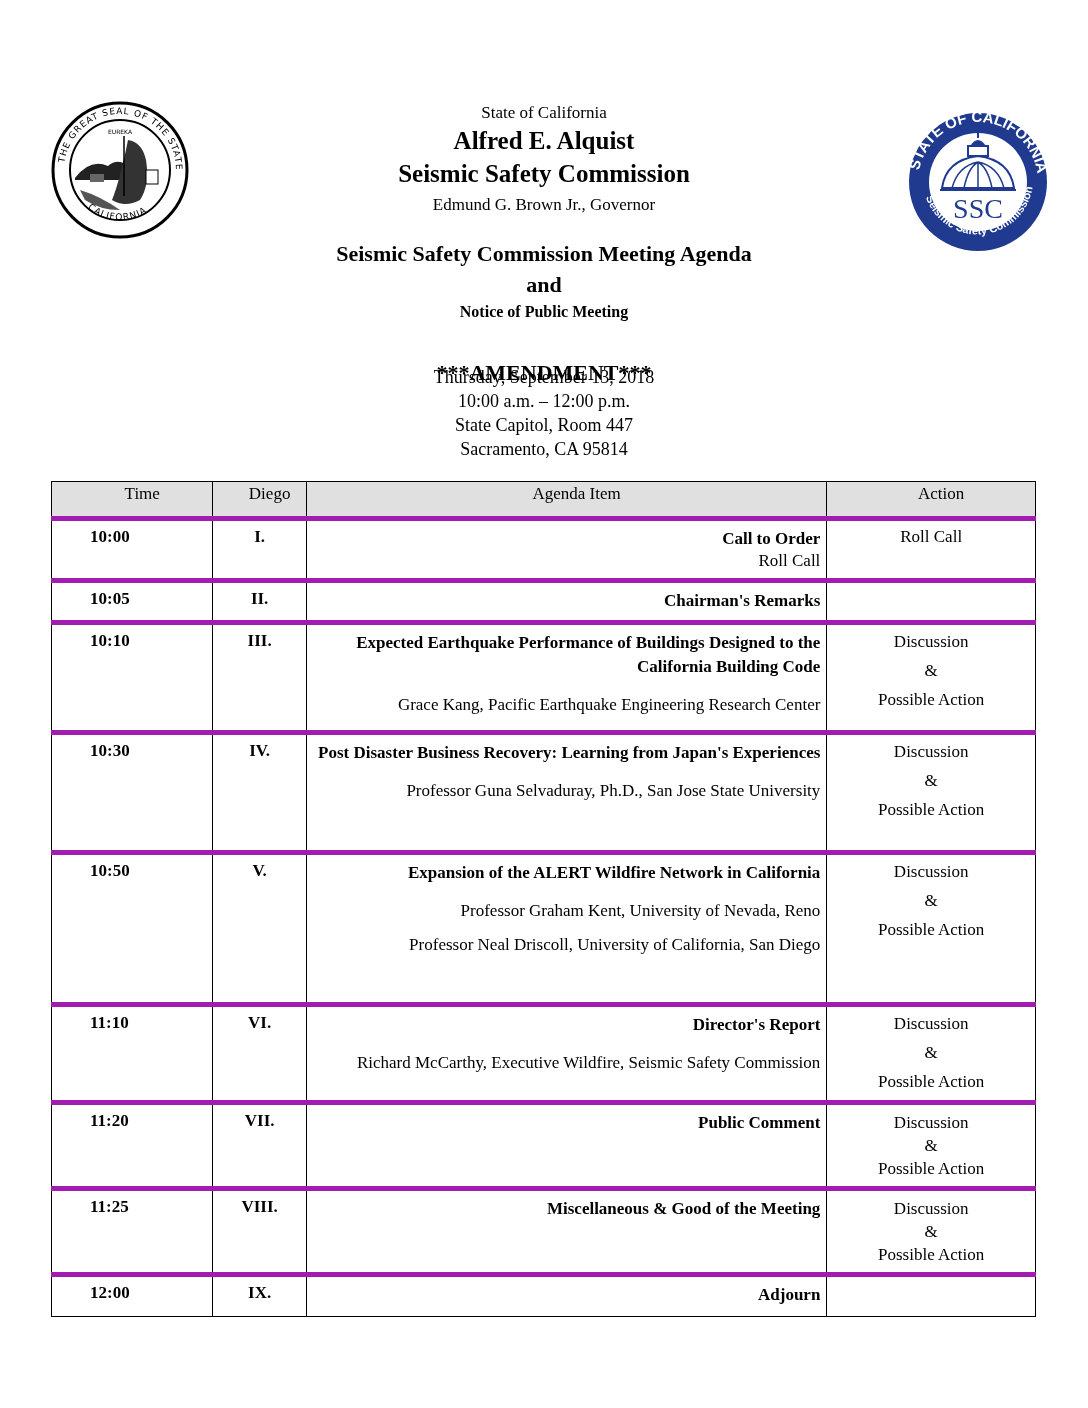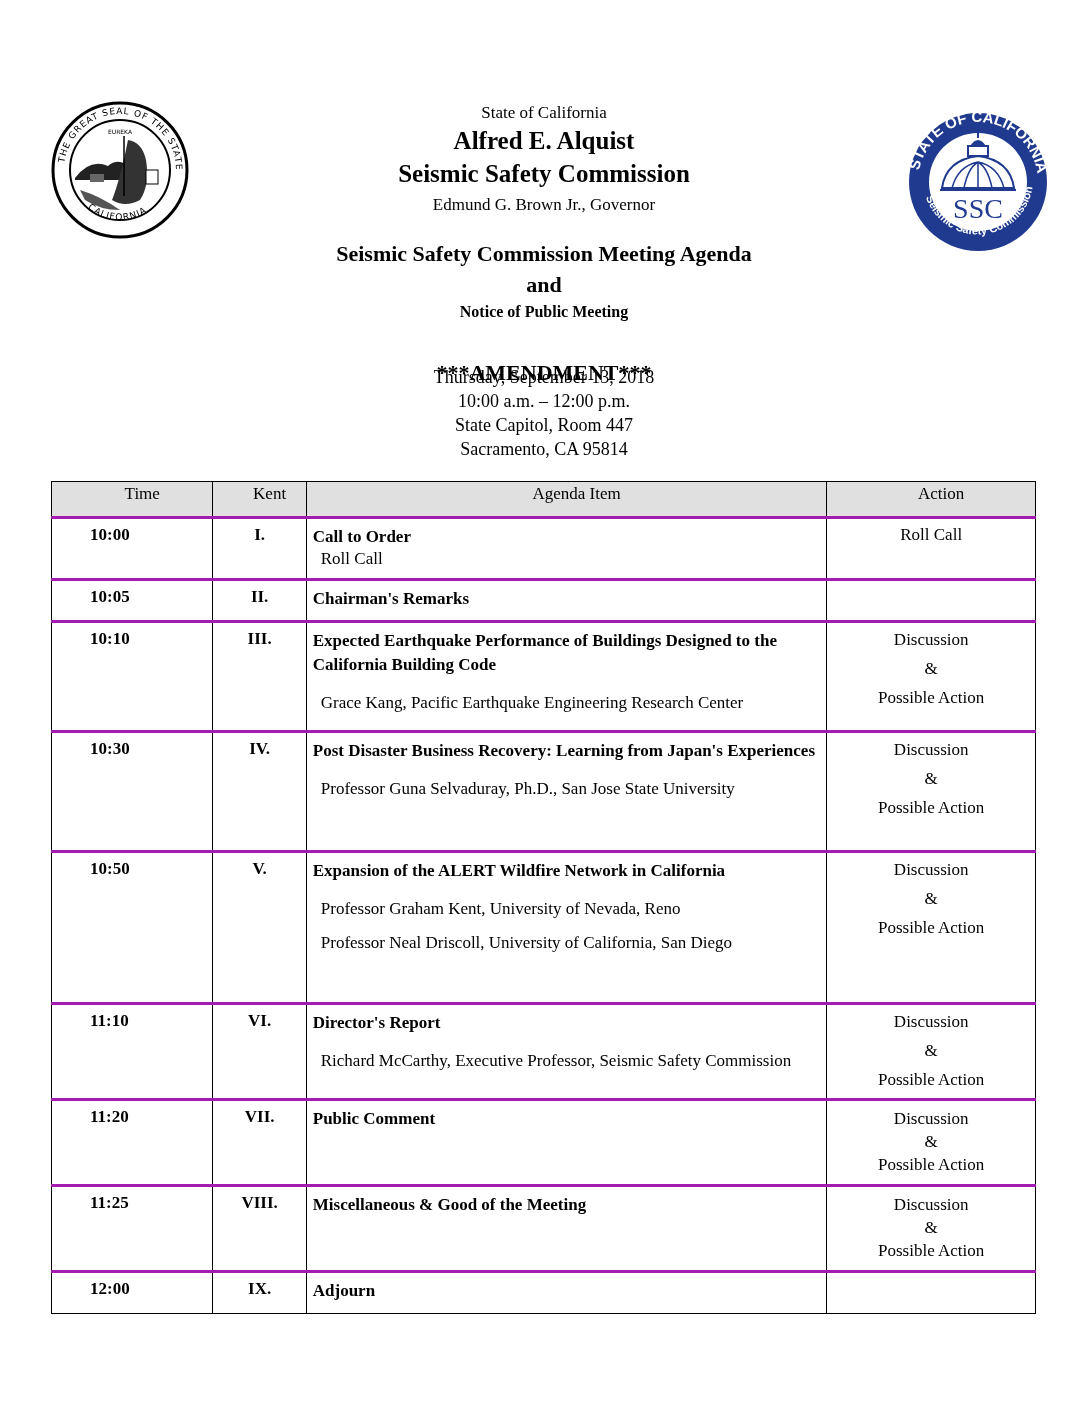--- a/index.html
+++ b/index.html
@@ -22,28 +22,28 @@
     .d2 { top: 391px; font-size: 18px; }
     .d3 { top: 415px; font-size: 18px; }
     .d4 { top: 439px; font-size: 18px; }
 
     table.agenda {
       position: absolute; left: 51px; top: 481px; width: 985px;
       border-collapse: collapse; table-layout: fixed; font-size: 17px;
     }
     table.agenda td, table.agenda th { border: 1.5px solid #000; vertical-align: top; padding: 0; }
     table.agenda th { background: #e0e0e0; font-weight: normal; height: 32px; text-align: center; padding-top: 2px; padding-left: 20px; }
-    table.agenda tr.row td { border-top: 3px solid #a21caf; }
+    table.agenda tr.row td { border-top: 5px solid #a21caf; }
     .c-time { width: 161px; }
     .c-item { width: 93px; }
     .c-agenda { width: 519px; }
     .c-action { width: 208px; }
     .time { font-weight: bold; padding: 6px 0 0 38px !important; }
     .item { font-weight: bold; text-align: center; padding-top: 6px !important; }
-    .agenda-cell { padding: 6px 6px 4px 6px !important; }
+    .agenda-cell { padding: 6px 6px 4px 6px !important; text-align: right; }
     .a-title { font-weight: bold; line-height: 24px; }
     .a-sub { margin-left: 8px; line-height: 20px; }
     .action { text-align: center; padding-top: 6px !important; }
     .act-spaced span { display: block; line-height: 37px; margin-top: -8px; }
     .act-tight span { display: block; line-height: 23px; }
   </style>
 </head>
 <body>
 
 <svg class="seal-left" viewBox="0 0 140 140">
@@ -100,21 +100,21 @@
 <table class="agenda">
   <colgroup>
     <col class="c-time">
       <col class="c-item">
       <col class="c-agenda">
       <col class="c-action">
   </colgroup>
   <thead>
     <tr>
       <th>Time</th>
-      <th>Kent</th>
+      <th>Diego</th>
       <th>Agenda Item</th>
       <th>Action</th>
     </tr>
   </thead>
   <tbody id="agenda-body">
       <tr class="row" style="height: 62px;">
         <td class="time">10:00</td>
         <td class="item">I.</td>
         <td class="agenda-cell">
           <div class="a-title">Call to Order</div>
@@ -168,21 +168,21 @@
           <span>Discussion</span>
           <span>&amp;</span>
           <span>Possible Action</span>
         </td>
       </tr>
       <tr class="row" style="height: 96px;">
         <td class="time">11:10</td>
         <td class="item">VI.</td>
         <td class="agenda-cell">
           <div class="a-title">Director's Report</div>
-          <div class="a-sub" style="margin-top: 16px;">Richard McCarthy, Executive Professor, Seismic Safety Commission</div>
+          <div class="a-sub" style="margin-top: 16px;">Richard McCarthy, Executive Wildfire, Seismic Safety Commission</div>
         </td>
         <td class="action act-spaced">
           <span>Discussion</span>
           <span>&amp;</span>
           <span>Possible Action</span>
         </td>
       </tr>
       <tr class="row" style="height: 86px;">
         <td class="time">11:20</td>
         <td class="item">VII.</td>

